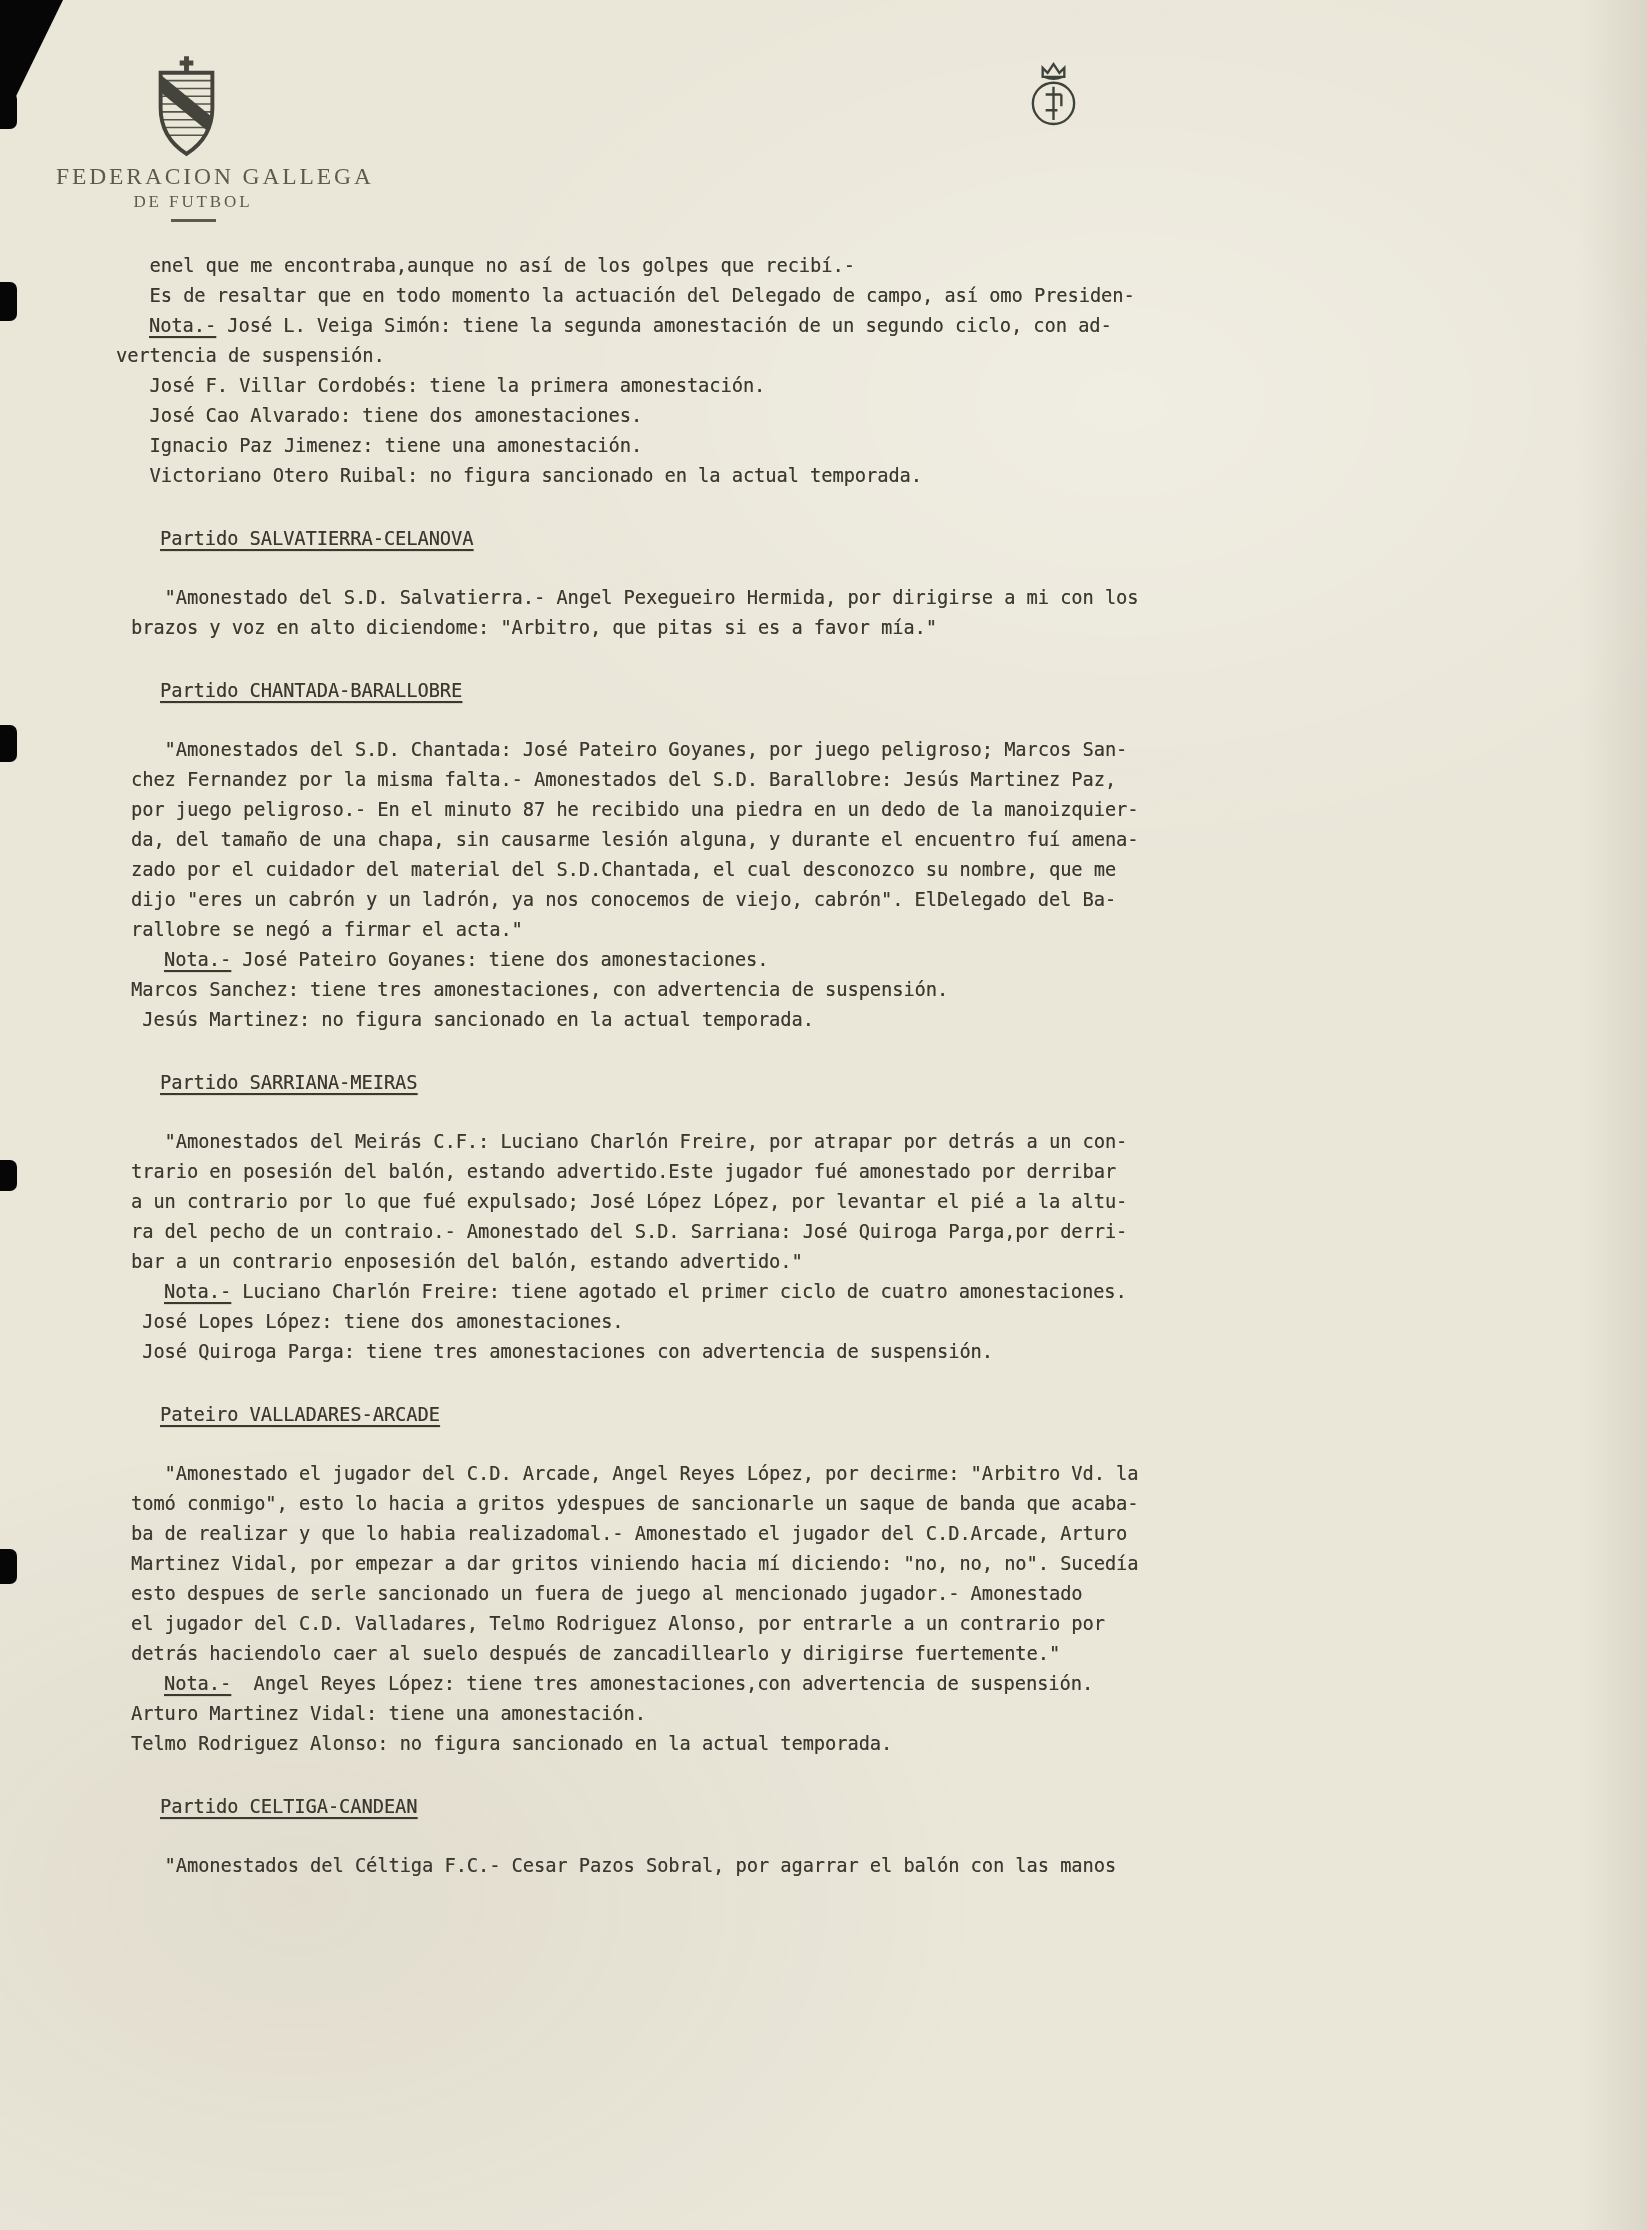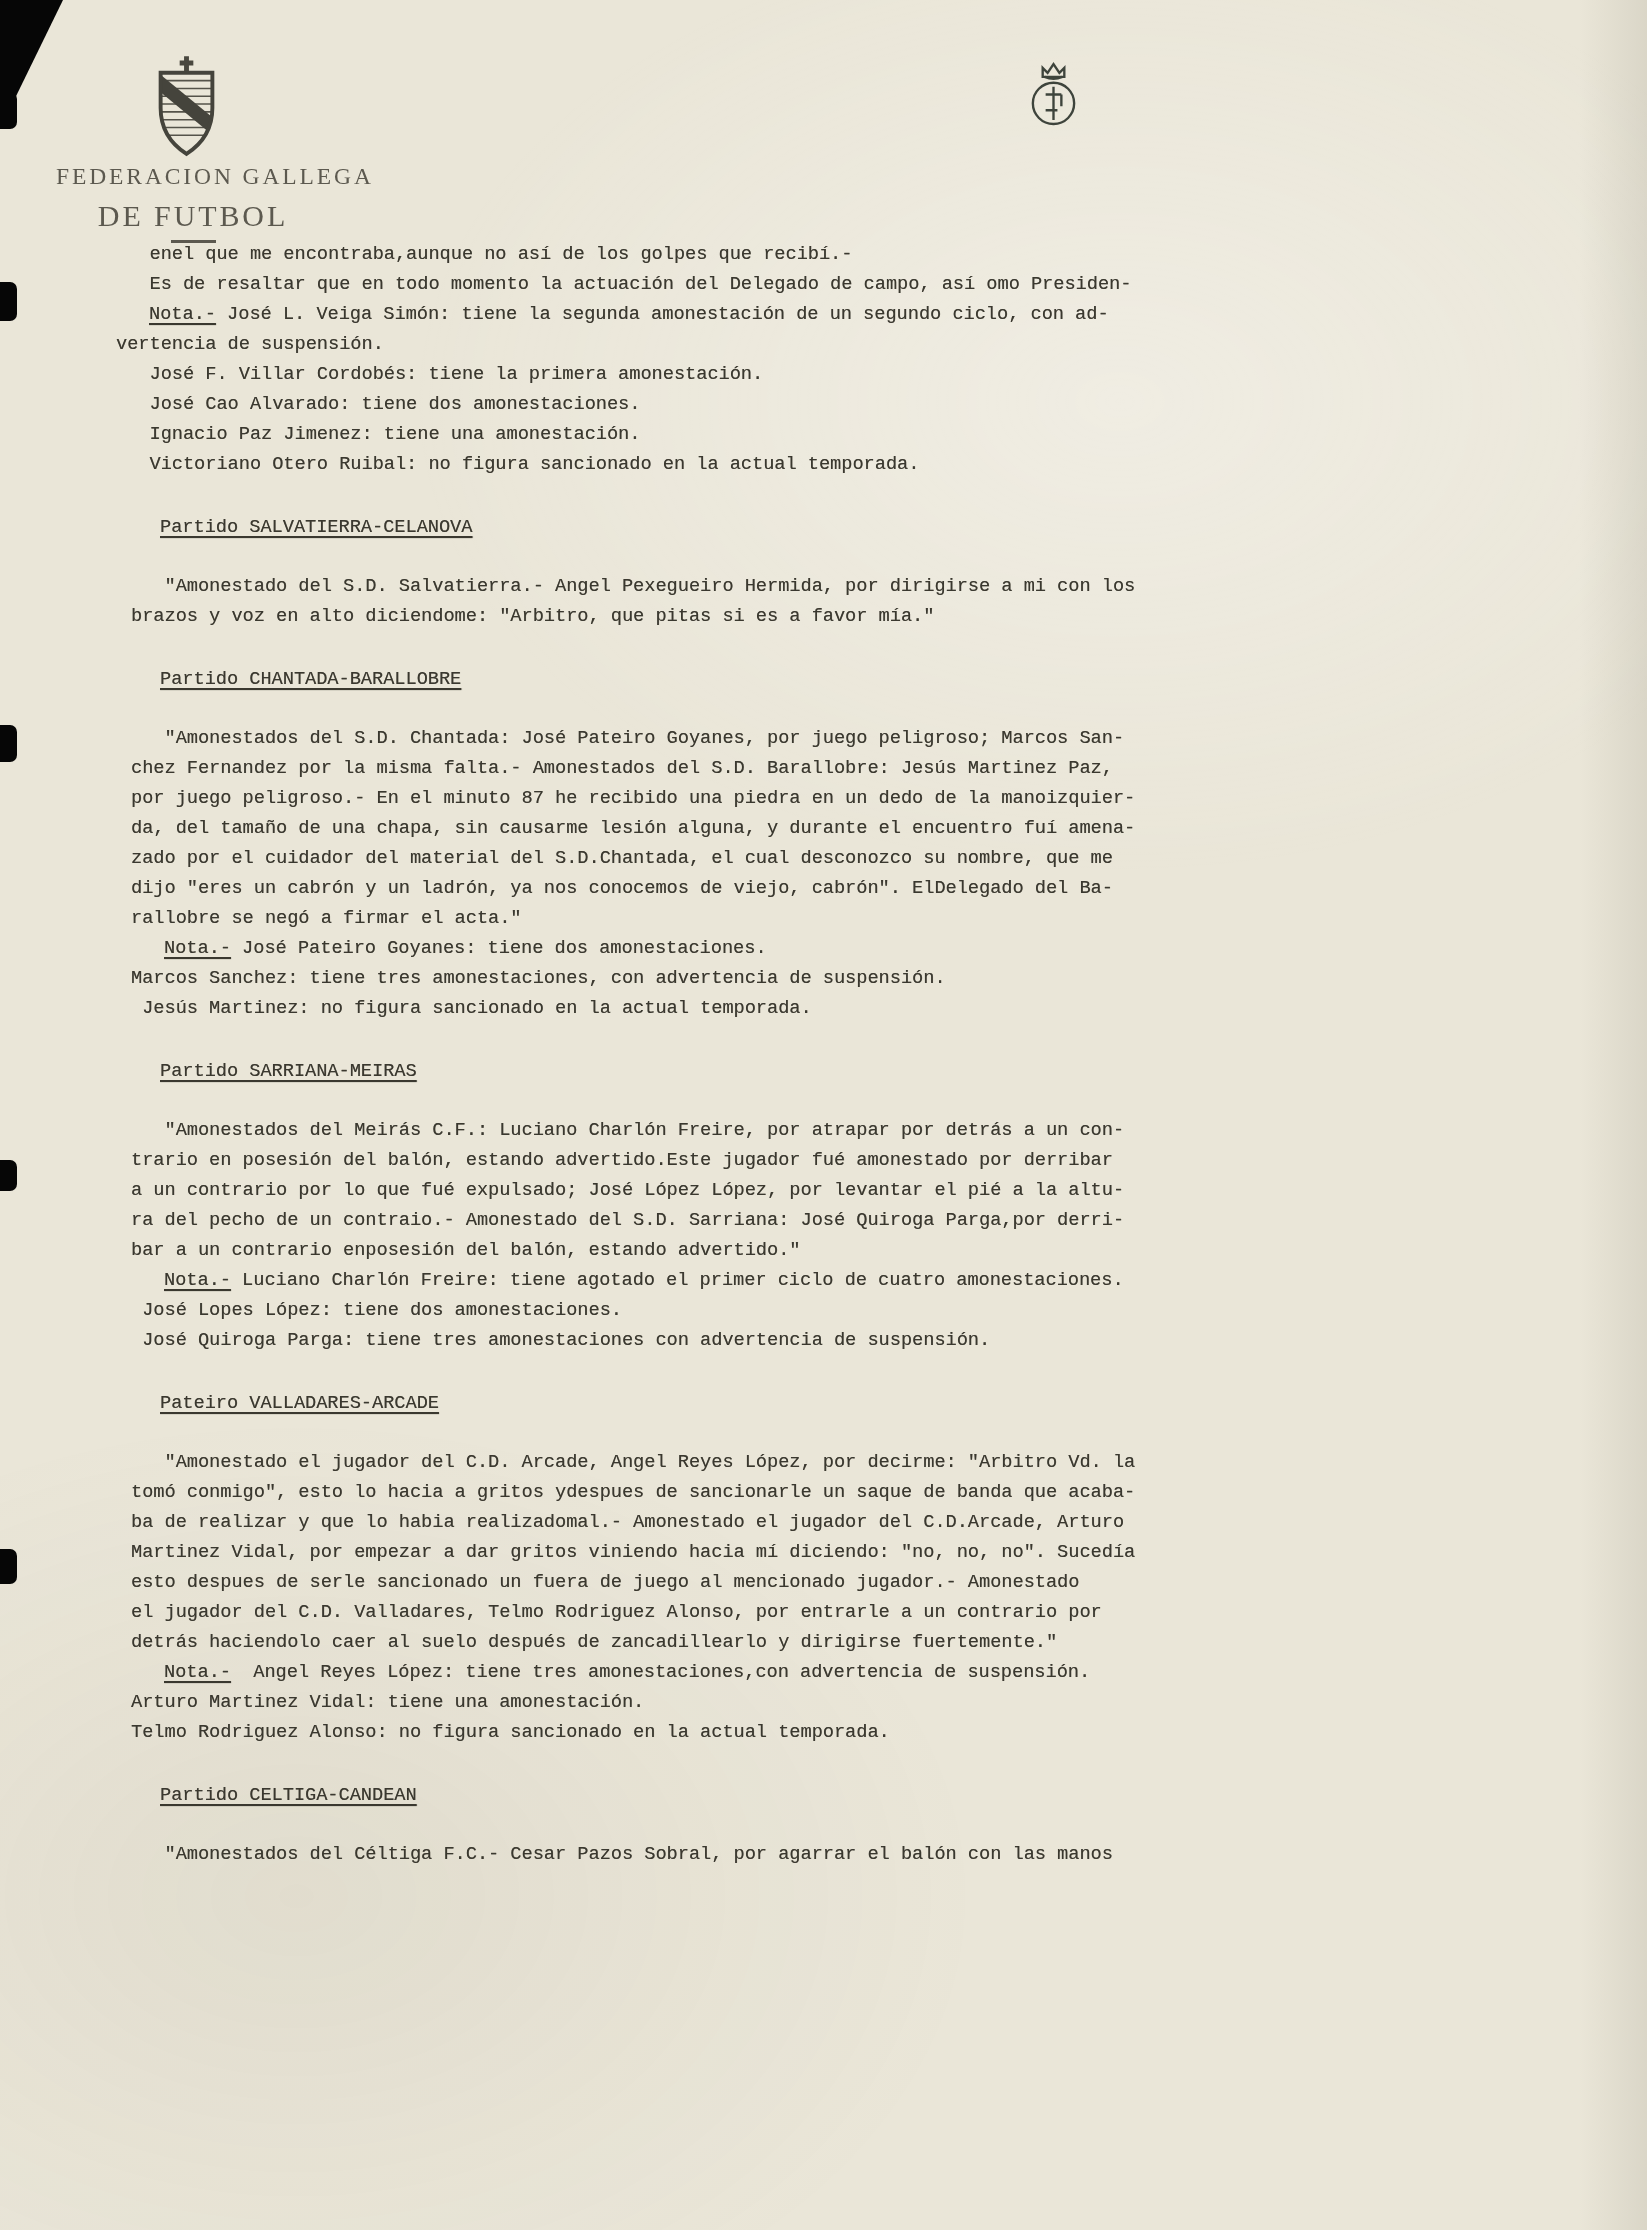--- a/index.html
+++ b/index.html
@@ -25,27 +25,27 @@
   .m3{top:725px;height:37px;}
   .m4{top:1160px;height:31px;}
   .m5{top:1549px;height:35px;}
 
   
   .shield{position:absolute;left:145px;top:55px;}
   .crown{position:absolute;left:1024px;top:59px;}
   .org-block{position:absolute;left:56px;top:163px;width:274px;
     font-family:"Liberation Serif","DejaVu Serif",serif;color:#5c594f;}
   .org-line1{font-size:23.5px;letter-spacing:2.9px;white-space:pre;}
-  .org-line2{font-size:30px;letter-spacing:2.9px;text-align:center;margin-top:9px;}
+  .org-line2{font-size:17px;letter-spacing:2.9px;text-align:center;margin-top:2px;}
   .org-dash{width:45px;height:2.9px;background:#5c594f;margin:6.9px auto 0;}
 
   
-  .doc{position:absolute;left:116px;top:240px;width:1176px;
+  .doc{position:absolute;left:116px;top:251px;width:1176px;
     color:#3a382f;font-size:18.6px;line-height:30px;
-    text-shadow:0.2px 0.2px 0.4px rgba(45,42,33,0.55);font-family:Liberation Mono, monospace;}
+    text-shadow:0.2px 0.2px 0.4px rgba(45,42,33,0.55);}
   .tline{white-space:pre;min-height:30px;}
   .nota{padding-left:33px;}
   .u{text-decoration:underline;text-underline-offset:3.9px;text-decoration-thickness:2px;}
   h3.heading{font-size:18.6px;font-weight:normal;margin:33px 0 29px 29px;
     text-decoration:underline;text-underline-offset:3.9px;text-decoration-thickness:2px;
     white-space:pre;line-height:30px;}
   section{margin:15px;}
 </style>
 </head>
 <body>

